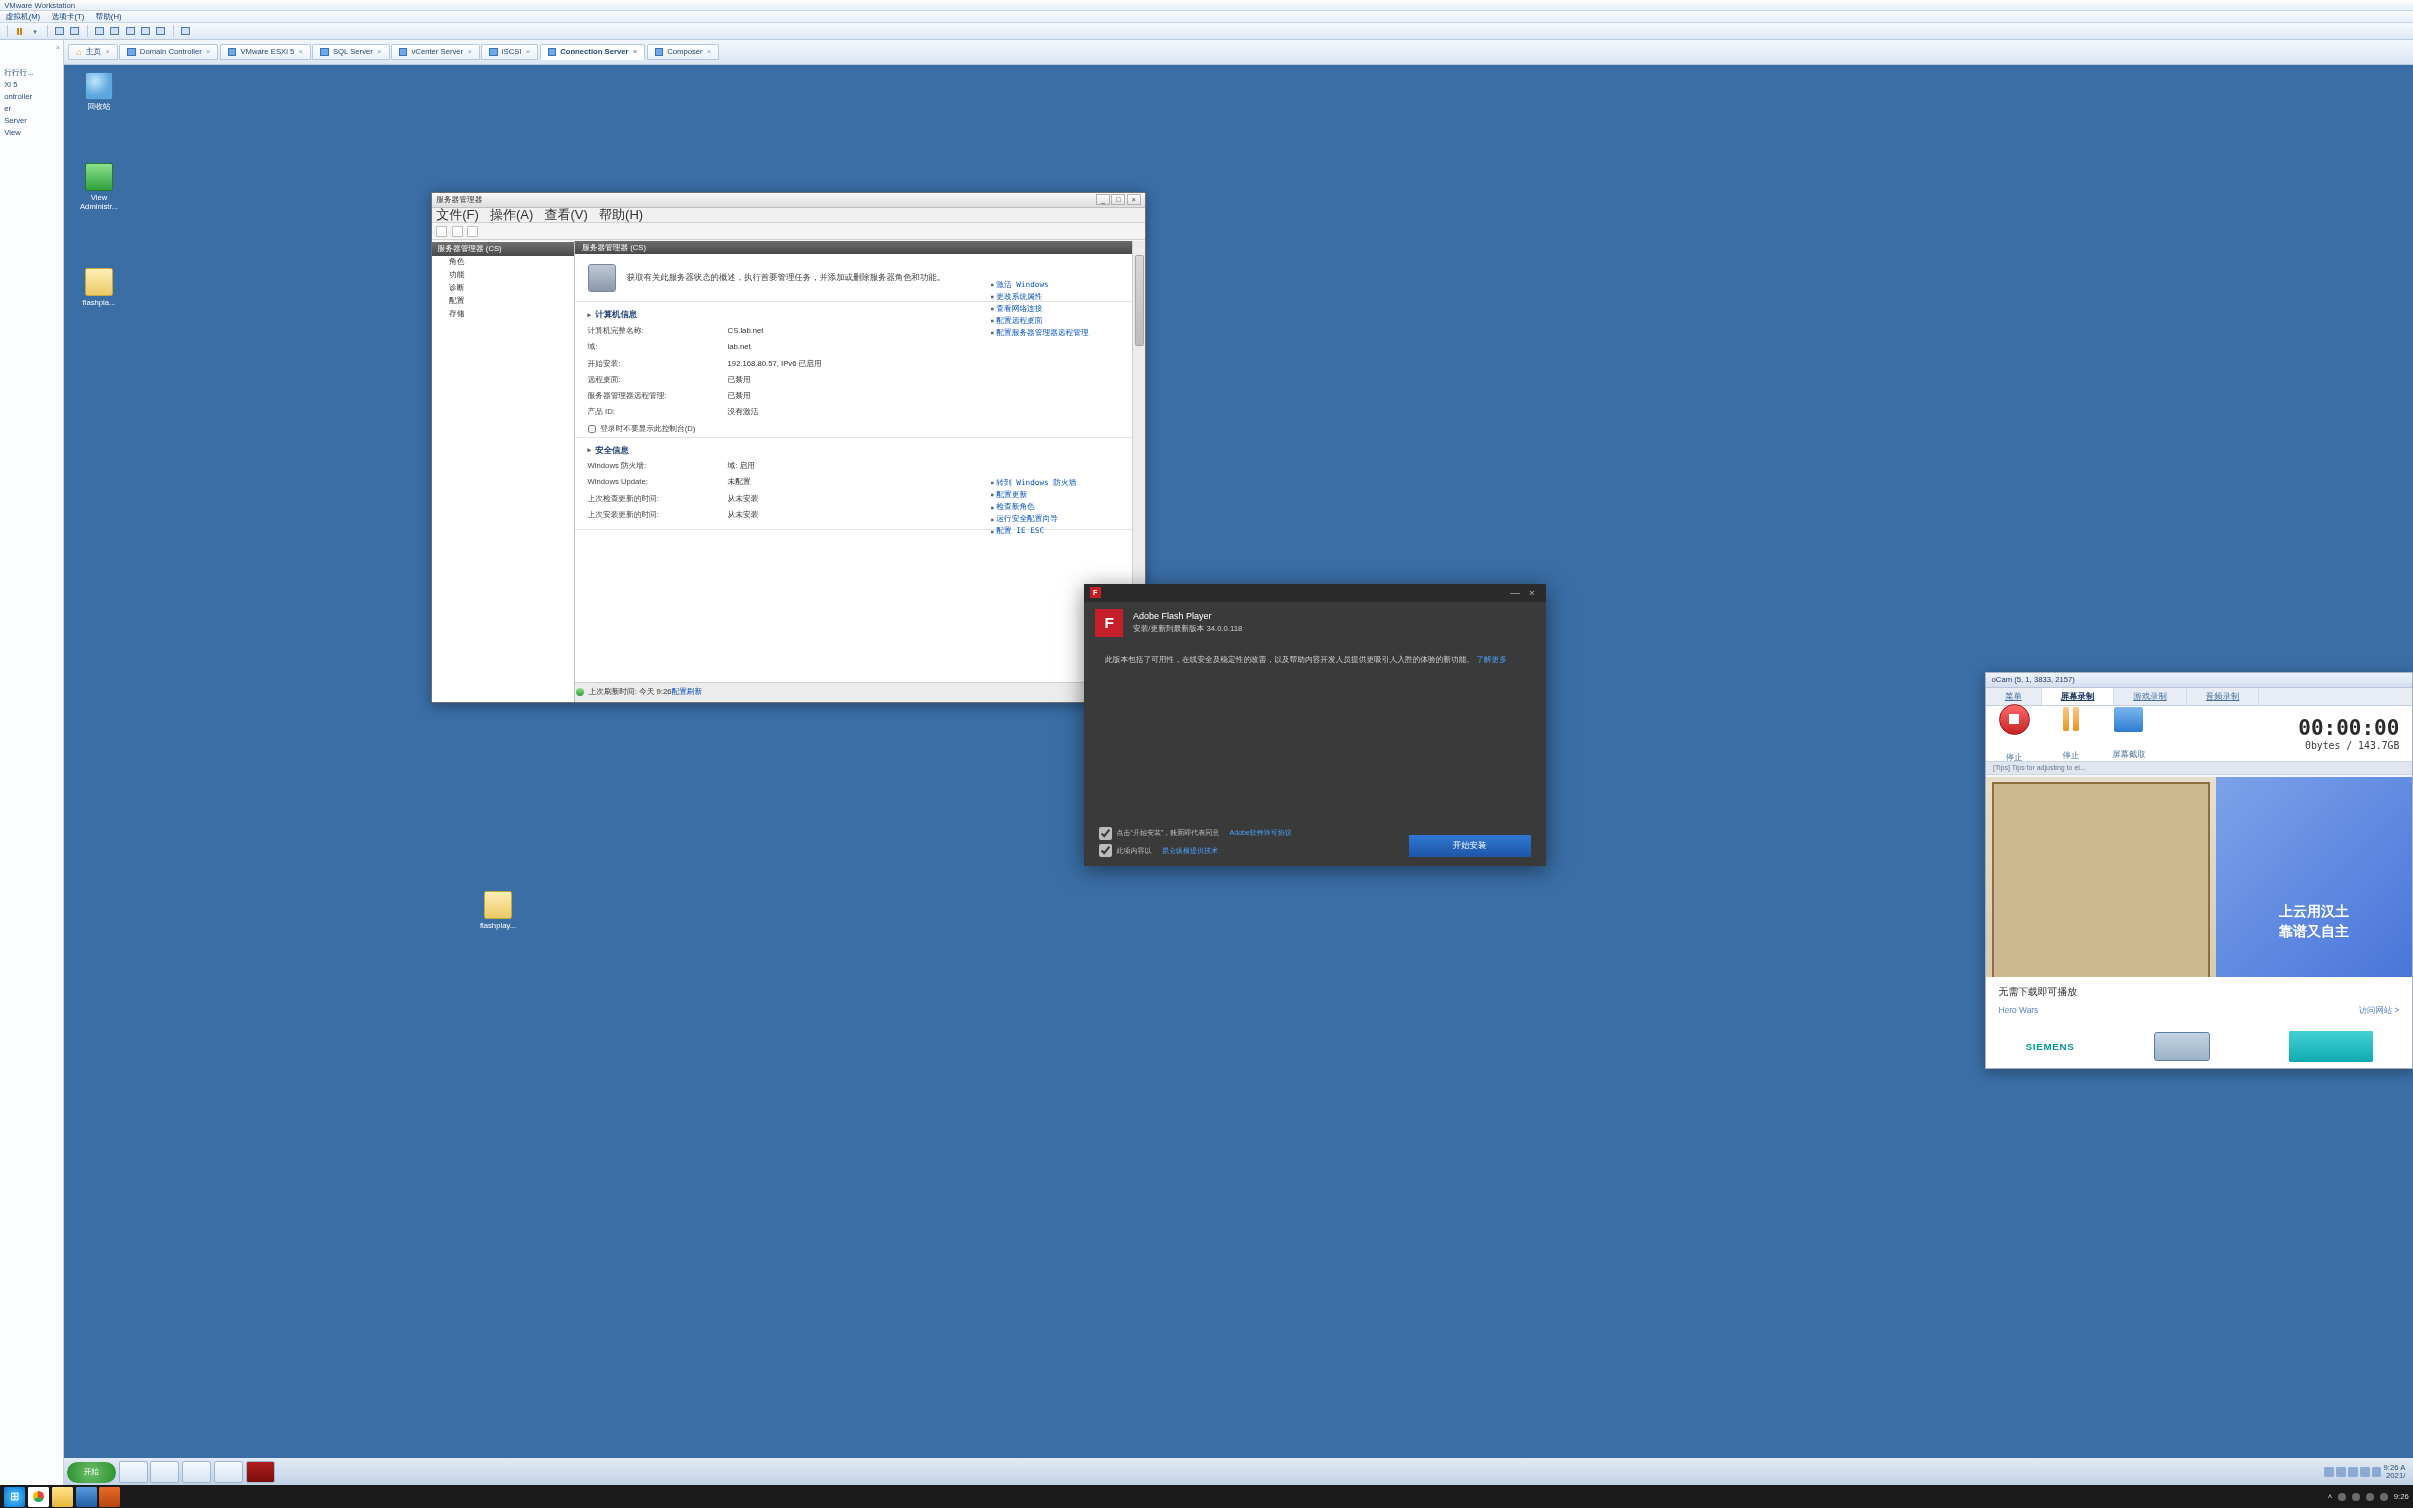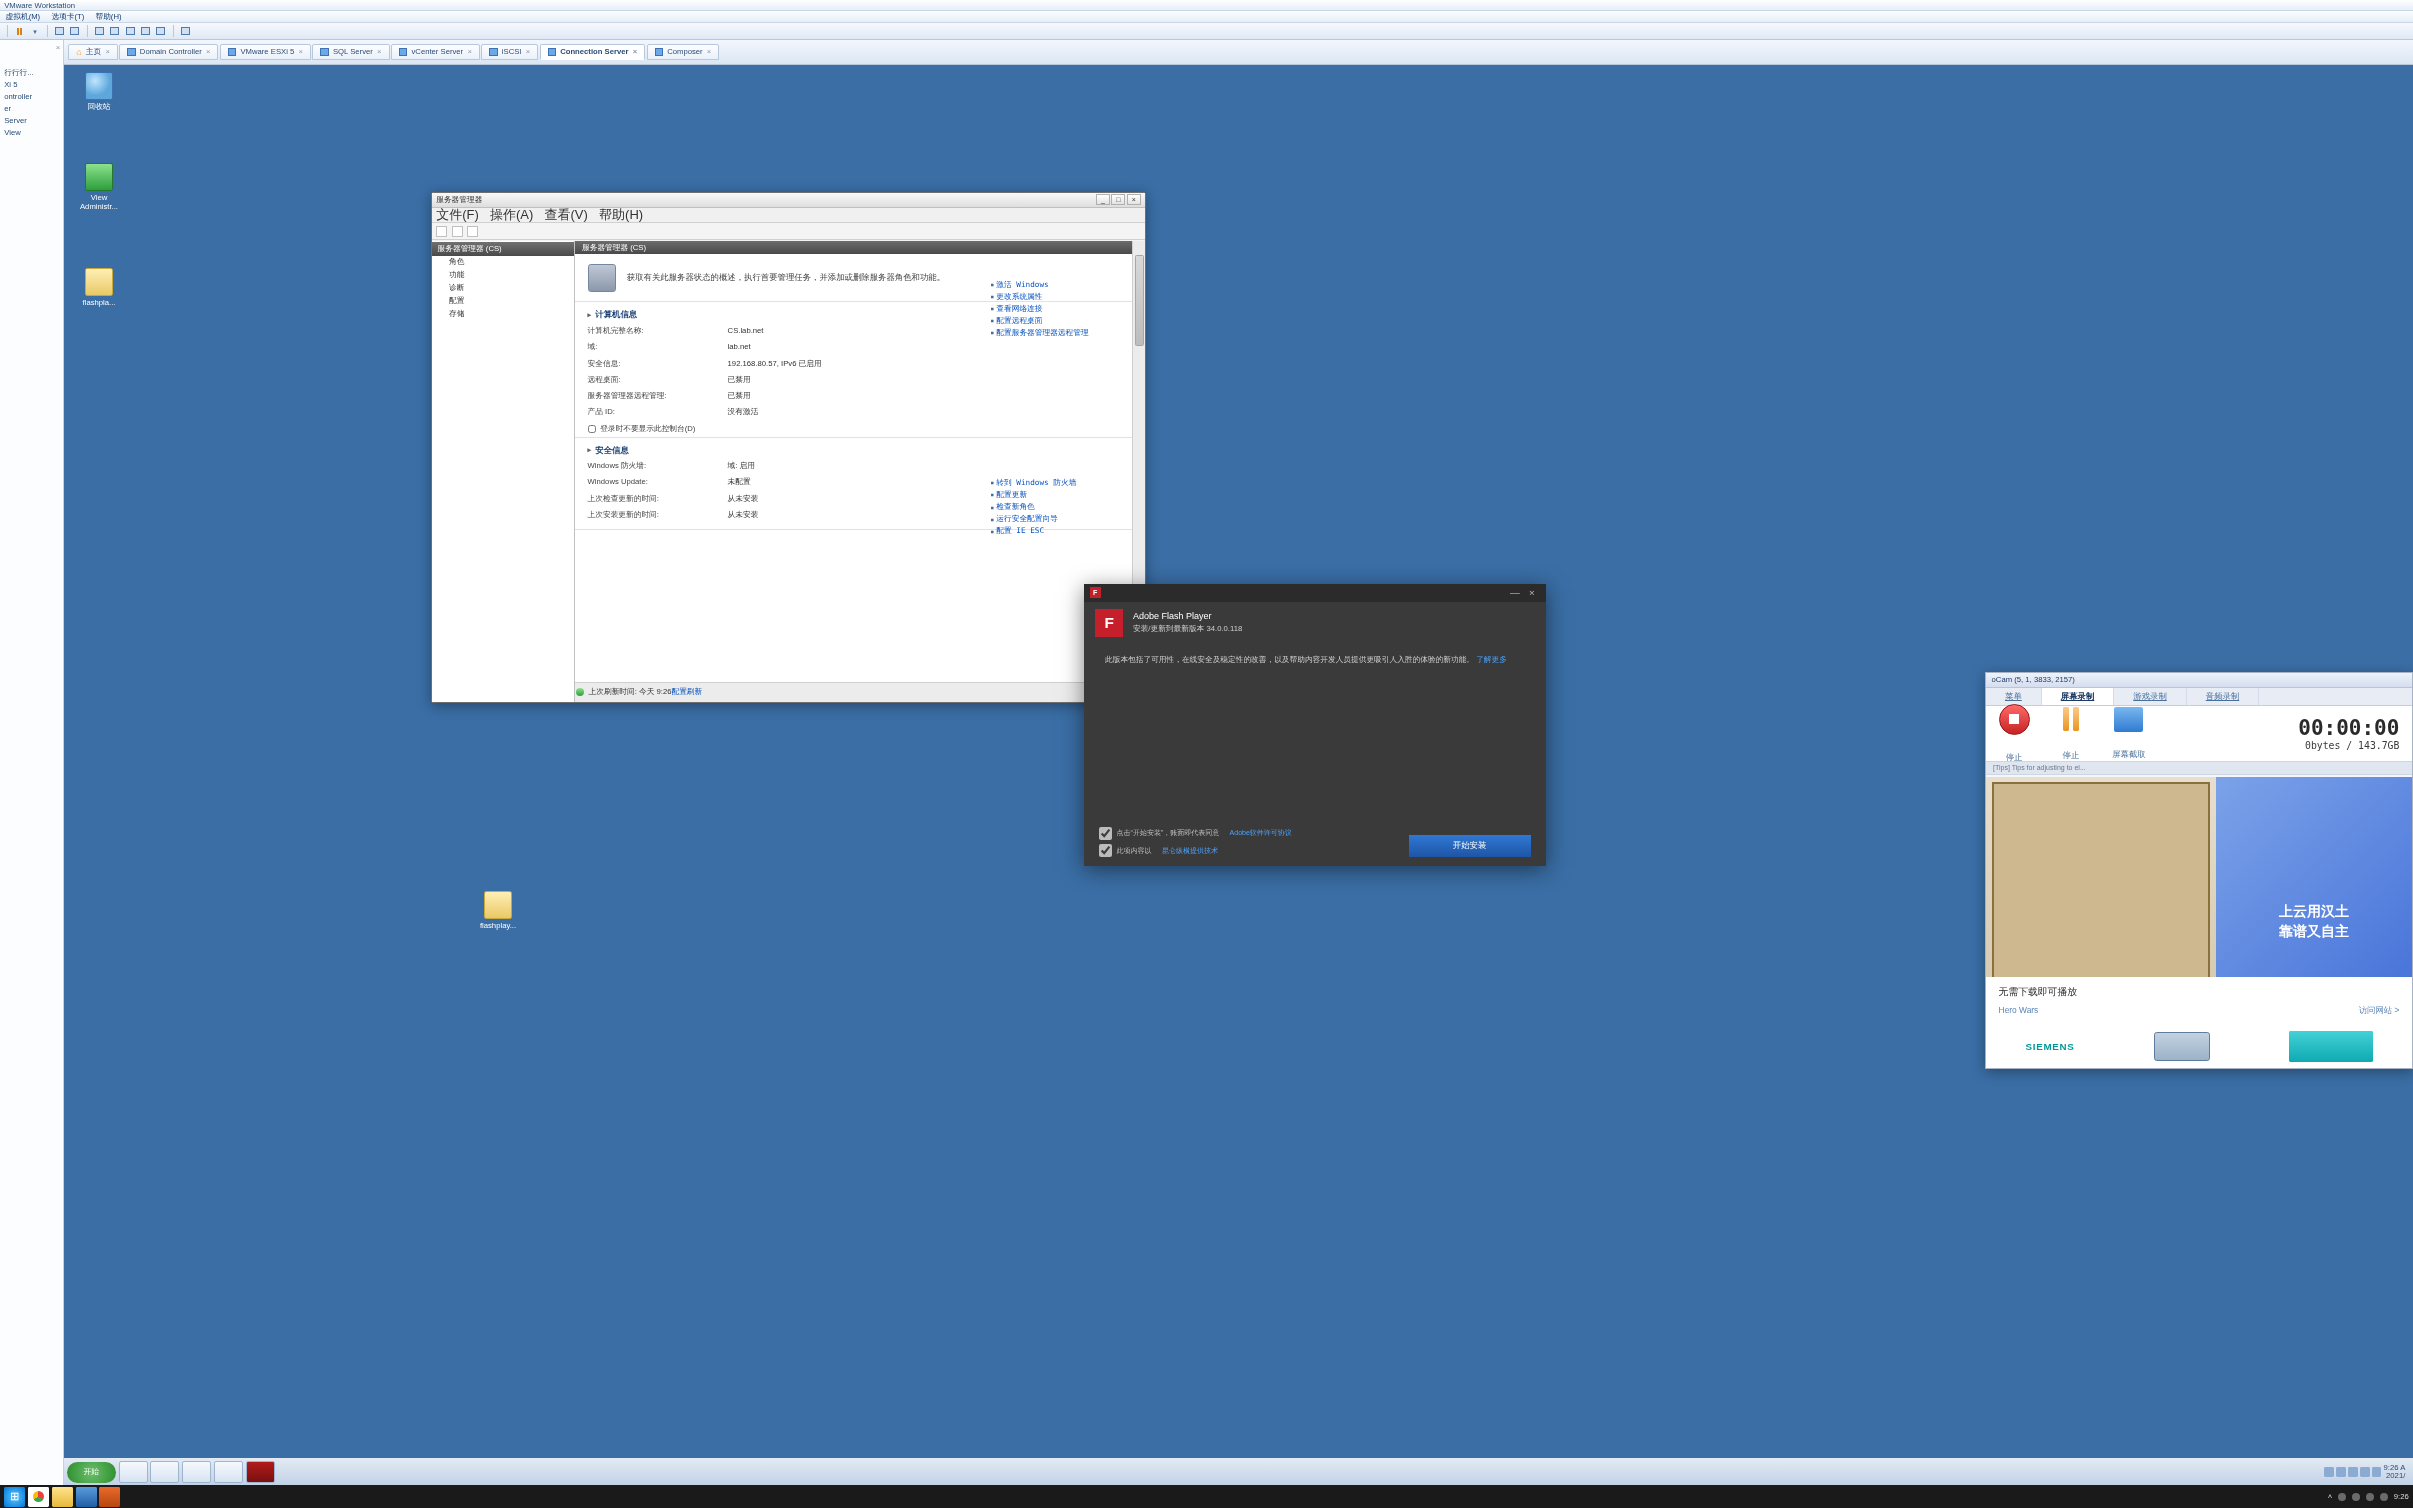--- a/index.html
+++ b/index.html
@@ -283,21 +283,21 @@
               <div class="sm-sec-h">计算机信息</div>
               <div class="kv">
                   <div class="k">计算机完整名称:</div>
                   <div class="v">CS.lab.net</div>
                 </div>
               <div class="kv">
                   <div class="k">域:</div>
                   <div class="v">lab.net</div>
                 </div>
               <div class="kv">
-                  <div class="k">安全信息:</div>
+                  <div class="k">开始安装:</div>
                   <div class="v">192.168.80.57, IPv6 已启用</div>
                 </div>
               <div class="kv">
                   <div class="k">远程桌面:</div>
                   <div class="v">已禁用</div>
                 </div>
               <div class="kv">
                   <div class="k">服务器管理器远程管理:</div>
                   <div class="v">已禁用</div>
                 </div>

